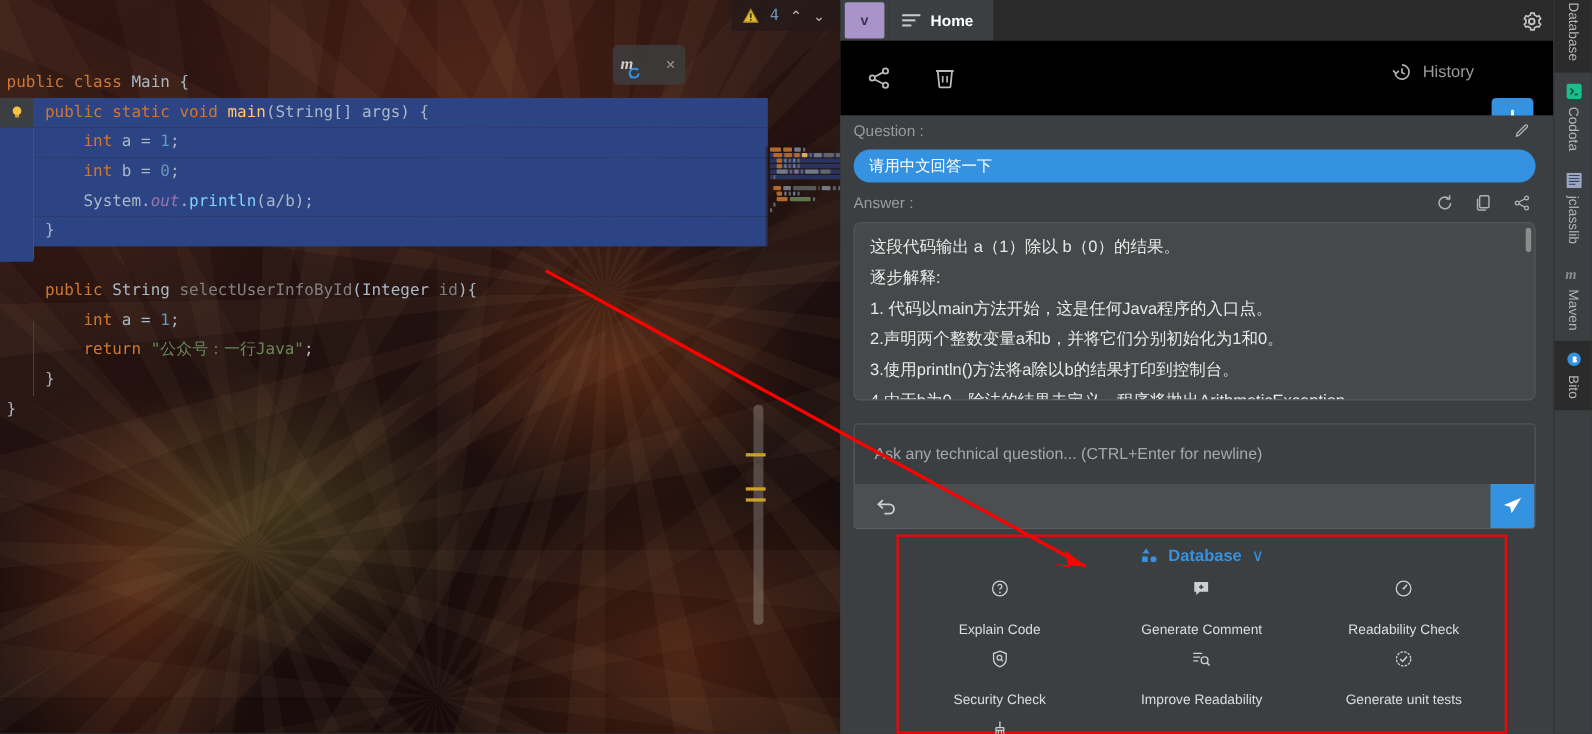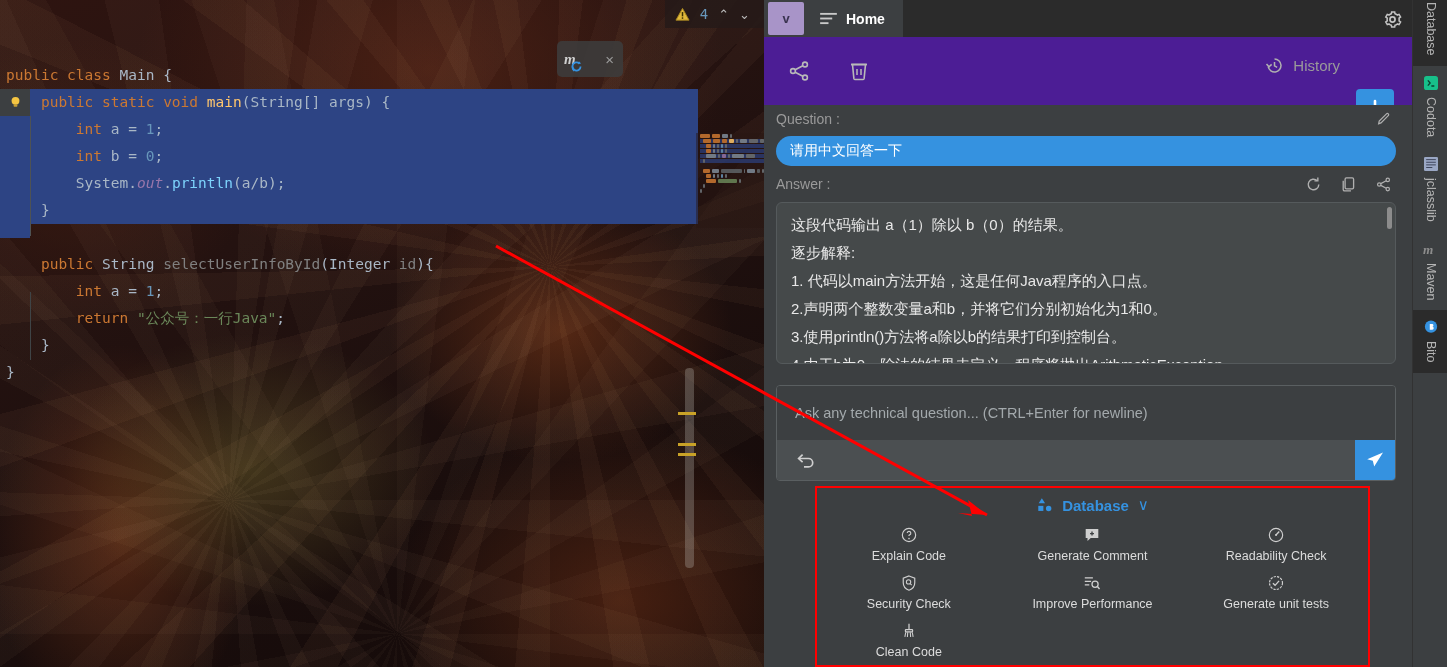--- a/index.html
+++ b/index.html
@@ -155,21 +155,21 @@
     padding: 0 18px 0 12px; background: #3c3f41;
     color: #ffffff; font-size: 14px; font-weight: 700;
   }
   #gear-btn {
     position: absolute; right: 8px; top: 7px; width: 24px; height: 24px;
     display: flex; align-items: center; justify-content: center;
   }
 
   #toolbar {
     position: absolute; left: 0; top: 37px; width: 648px; height: 68px;
-    background: #4c1d95;
+    background: #000000;
     display: flex; align-items: center;
   }
   .tb-icon { width: 30px; height: 30px; display: flex; align-items: center; justify-content: center; }
   #share-btn { margin-left: 20px; }
   #trash-btn { margin-left: 30px; }
   #history-btn {
     position: absolute; right: 72px; top: 19px;
     display: flex; align-items: center; gap: 9px;
     color: #9a9a9a; font-size: 15px;
   }
@@ -236,21 +236,21 @@
   }
   #shortcuts-header {
     display: flex; align-items: center; justify-content: center; gap: 9px;
     color: #3592e0; font-size: 15px; font-weight: 700;
   }
   #sc-grid {
     display: grid; grid-template-columns: repeat(3, 1fr);
     row-gap: 0px; margin-top: 6px;
   }
   .sc-item {
-    display: flex; flex-direction: column; align-items: center; gap: 5px;
+    display: flex; flex-direction: column; align-items: center; gap: 21px;
     padding: 6px 0 5px 0;
     color: #dcdcdc; font-size: 12.5px;
   }
   .sc-item .sc-ico { height: 18px; display: flex; align-items: center; justify-content: center; }
 
   
   #toolstrip {
     position: absolute; left: 1412px; top: 0; width: 35px; height: 667px;
     background: #3c3f41; border-left: 1px solid #323232;
   }
@@ -579,21 +579,21 @@
               <span>Security Check</span>
             </div>
             <div class="sc-item">
               <span class="sc-ico">
                 <svg width="18" height="18" viewBox="0 0 20 20">
                   <path d="M2 4.4h9 M2 8.2h7 M2 12h5" stroke="#cfcfcf" stroke-width="1.4"></path>
                   <circle cx="13.4" cy="11.4" r="3.4" fill="none" stroke="#cfcfcf" stroke-width="1.4"></circle>
                   <path d="M16 14 18.4 16.6" stroke="#cfcfcf" stroke-width="1.6"></path>
                 </svg>
               </span>
-              <span>Improve Performance</span>
+              <span>Improve Readability</span>
             </div>
             <div class="sc-item">
               <span class="sc-ico">
                 <svg width="18" height="18" viewBox="0 0 20 20">
                   <circle cx="10" cy="10" r="7.2" fill="none" stroke="#cfcfcf" stroke-width="1.3" stroke-dasharray="2.6 1.2"></circle>
                   <path d="M6.6 10.2 9 12.6 13.4 7.6" fill="none" stroke="#cfcfcf" stroke-width="1.5"></path>
                 </svg>
               </span>
               <span>Generate unit tests</span>
             </div>

